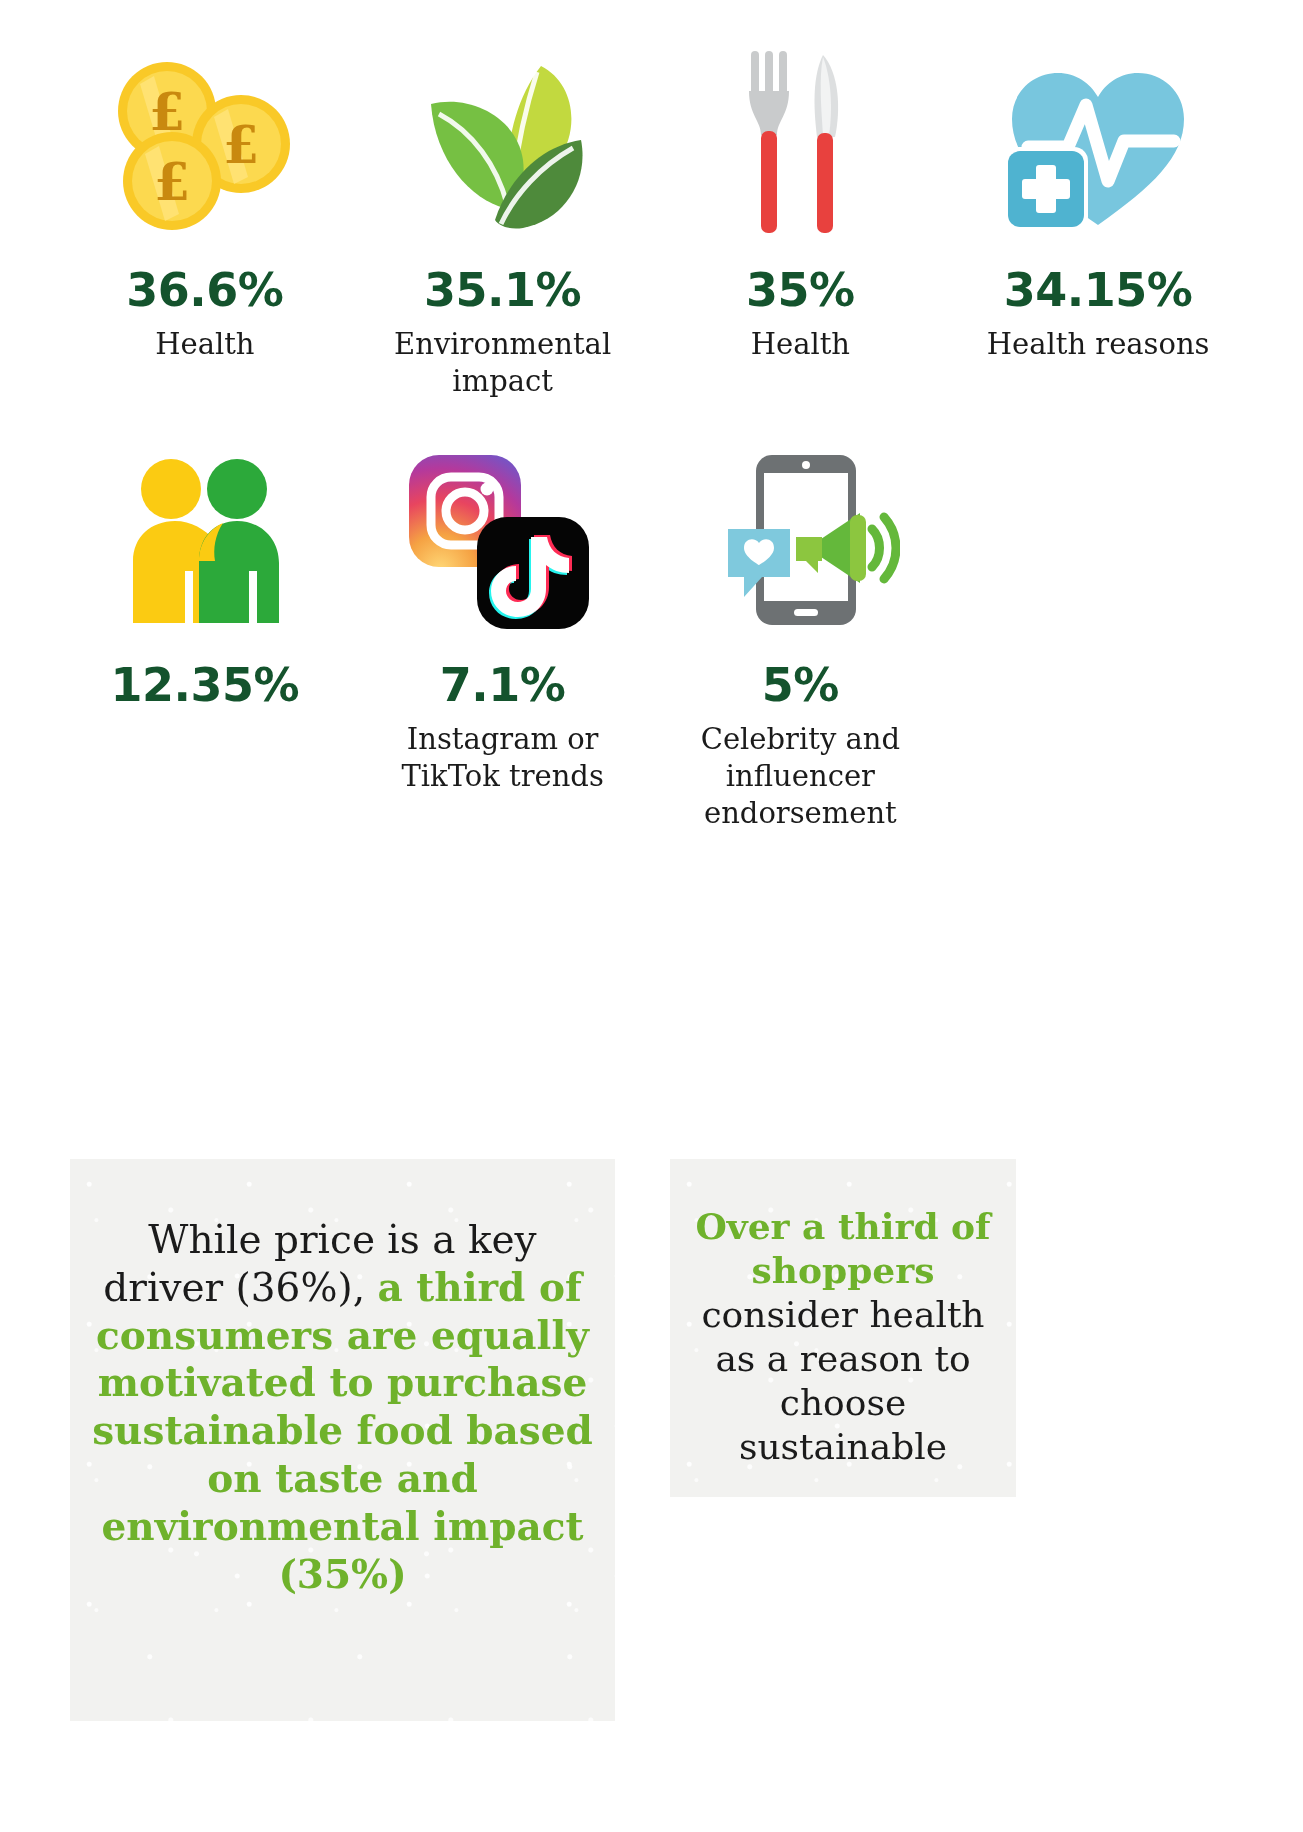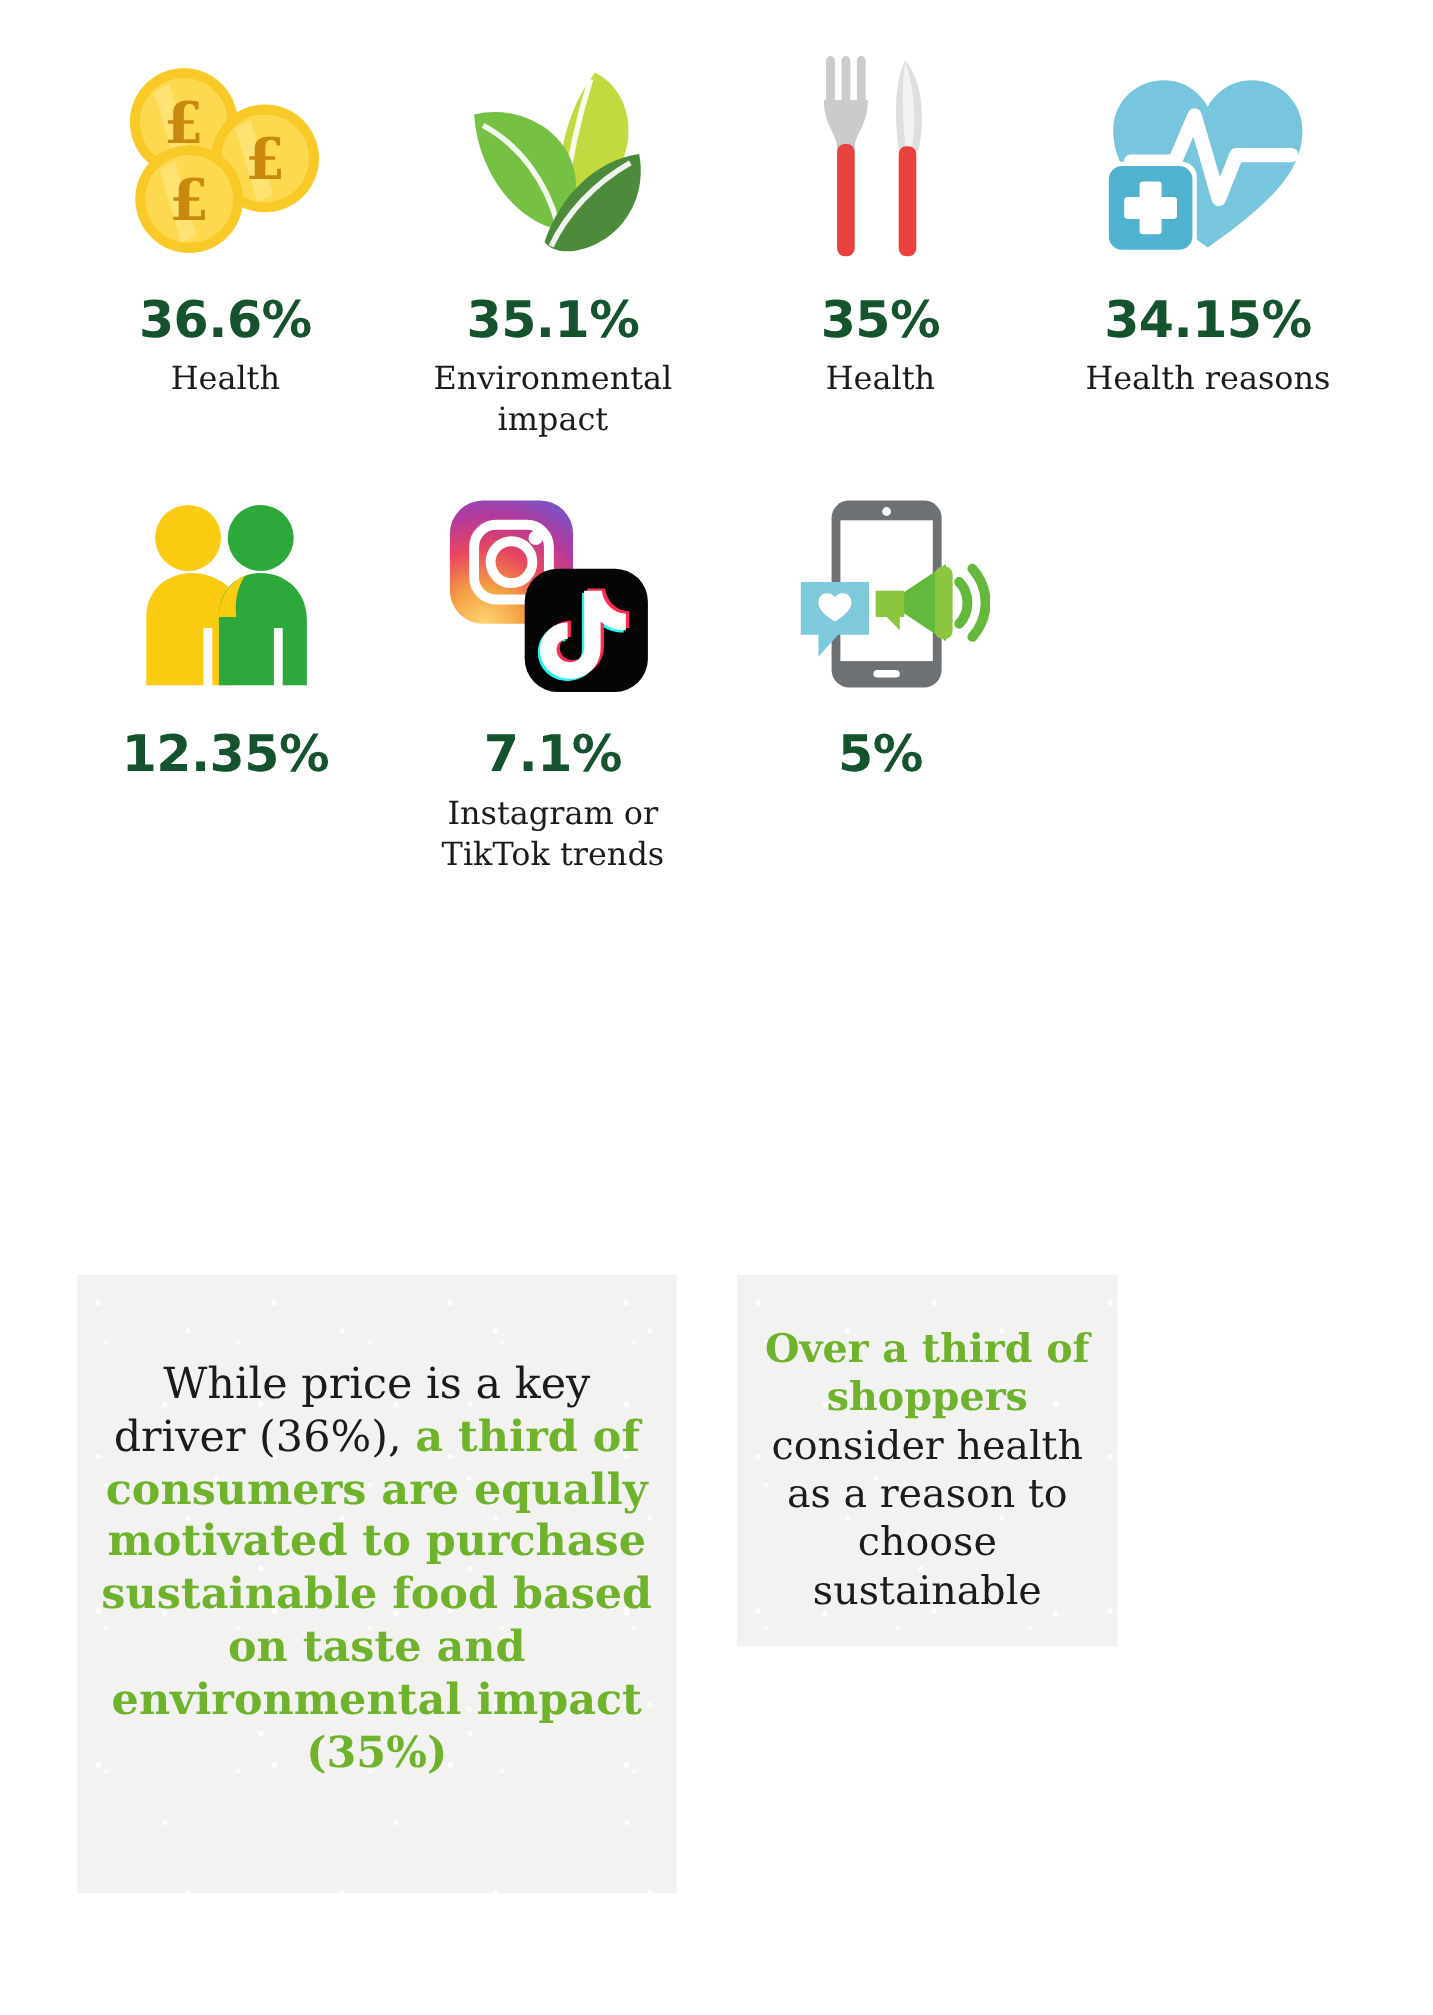--- a/index.html
+++ b/index.html
@@ -91,21 +91,21 @@
       radial-gradient(circle at 55% 88%, rgba(255,255,255,0.8) 0 2px, transparent 3px),
       radial-gradient(circle at 22% 47%, rgba(255,255,255,0.7) 0 1.5px, transparent 2.5px),
       #f2f2f0;
     background-size: 160px 140px, 210px 190px, 140px 170px, 190px 150px, 230px 210px, 120px 130px, auto;
     box-sizing: border-box;
   }
 
   .callout-left {
     width: 545px;
     height: 562px;
-    padding: 77px 22px 40px;
+    padding: 58px 22px 40px;
   }
   .callout-right {
     width: 346px;
     height: 338px;
     padding: 46px 18px 30px;
   }
 
   .callout-text {
     text-align: center;
     color: #1b1b1b;
@@ -267,20 +267,21 @@
           <path d="M118 90 L160 62 L160 132 L118 104 Z" fill="#64B83B"></path>
           <rect x="150" y="64" width="16" height="66" rx="7" fill="#8CC63F"></rect>
           <path d="M96 86 L122 86 L122 110 L118 110 L118 122 L106 110 L96 110 Z" fill="#8CC63F"></path>
           <path d="M172 78 C182 88 182 106 172 116" stroke="#64B83B" stroke-width="9" fill="none" stroke-linecap="round"></path>
           <path d="M184 66 C200 84 200 110 184 128" stroke="#64B83B" stroke-width="9" fill="none" stroke-linecap="round"></path>
           <path d="M28 78 L90 78 L90 126 L62 126 L44 146 L44 126 L28 126 Z" fill="#7FC9DD"></path>
           <path d="M59 92 C63 86 74 87 74 97 C74 106 59 114 59 114 C59 114 44 106 44 97 C44 87 55 86 59 92 Z" fill="#ffffff"></path>
         </svg>
       </div>
       <div class="stat-value">5%</div>
+      <div class="stat-label">Celebrity and influencer endorsement</div>
     </div>
   </div>
 
   <div class="callouts">
 
     <div class="callout callout-left">
       <div class="callout-text">
         <span class="plain">While price is a key driver (36%),</span> 
         <span class="hl">a third of consumers are equally motivated to purchase sustainable food based on taste and environmental impact (35%)</span>
       </div>

